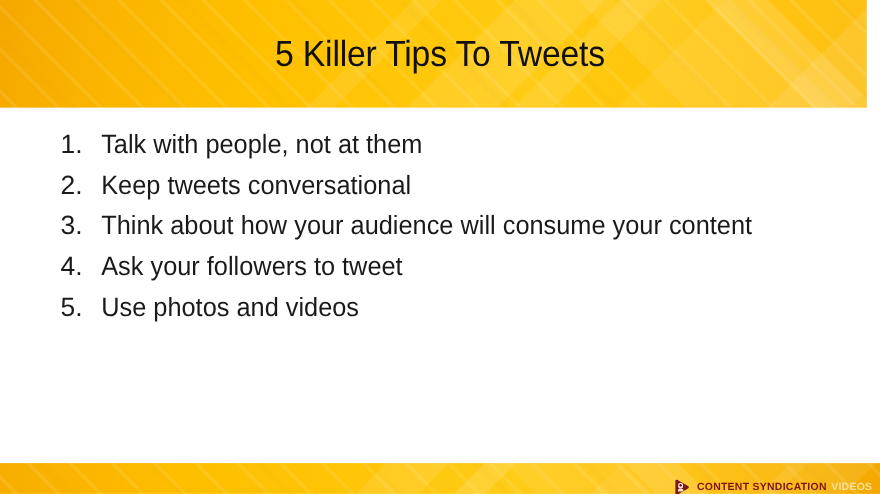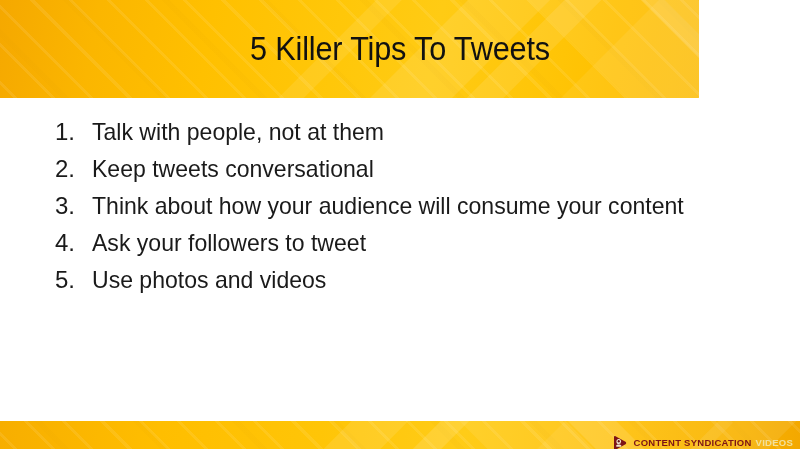--- a/index.html
+++ b/index.html
@@ -20,21 +20,21 @@
     height: 449px;
     background: #ffffff;
     overflow: hidden;
   }
 
   
   .header-band {
     position: absolute;
     left: 0;
     top: 0;
-    width: 699px;
+    width: 788px;
     height: 98px;
     overflow: hidden;
     background: linear-gradient(100deg,
         #f5a800 0%,
         #fbb600 14%,
         #ffc000 30%,
         #ffc709 48%,
         #ffcb14 62%,
         #ffc609 76%,
         #ffc000 88%,

